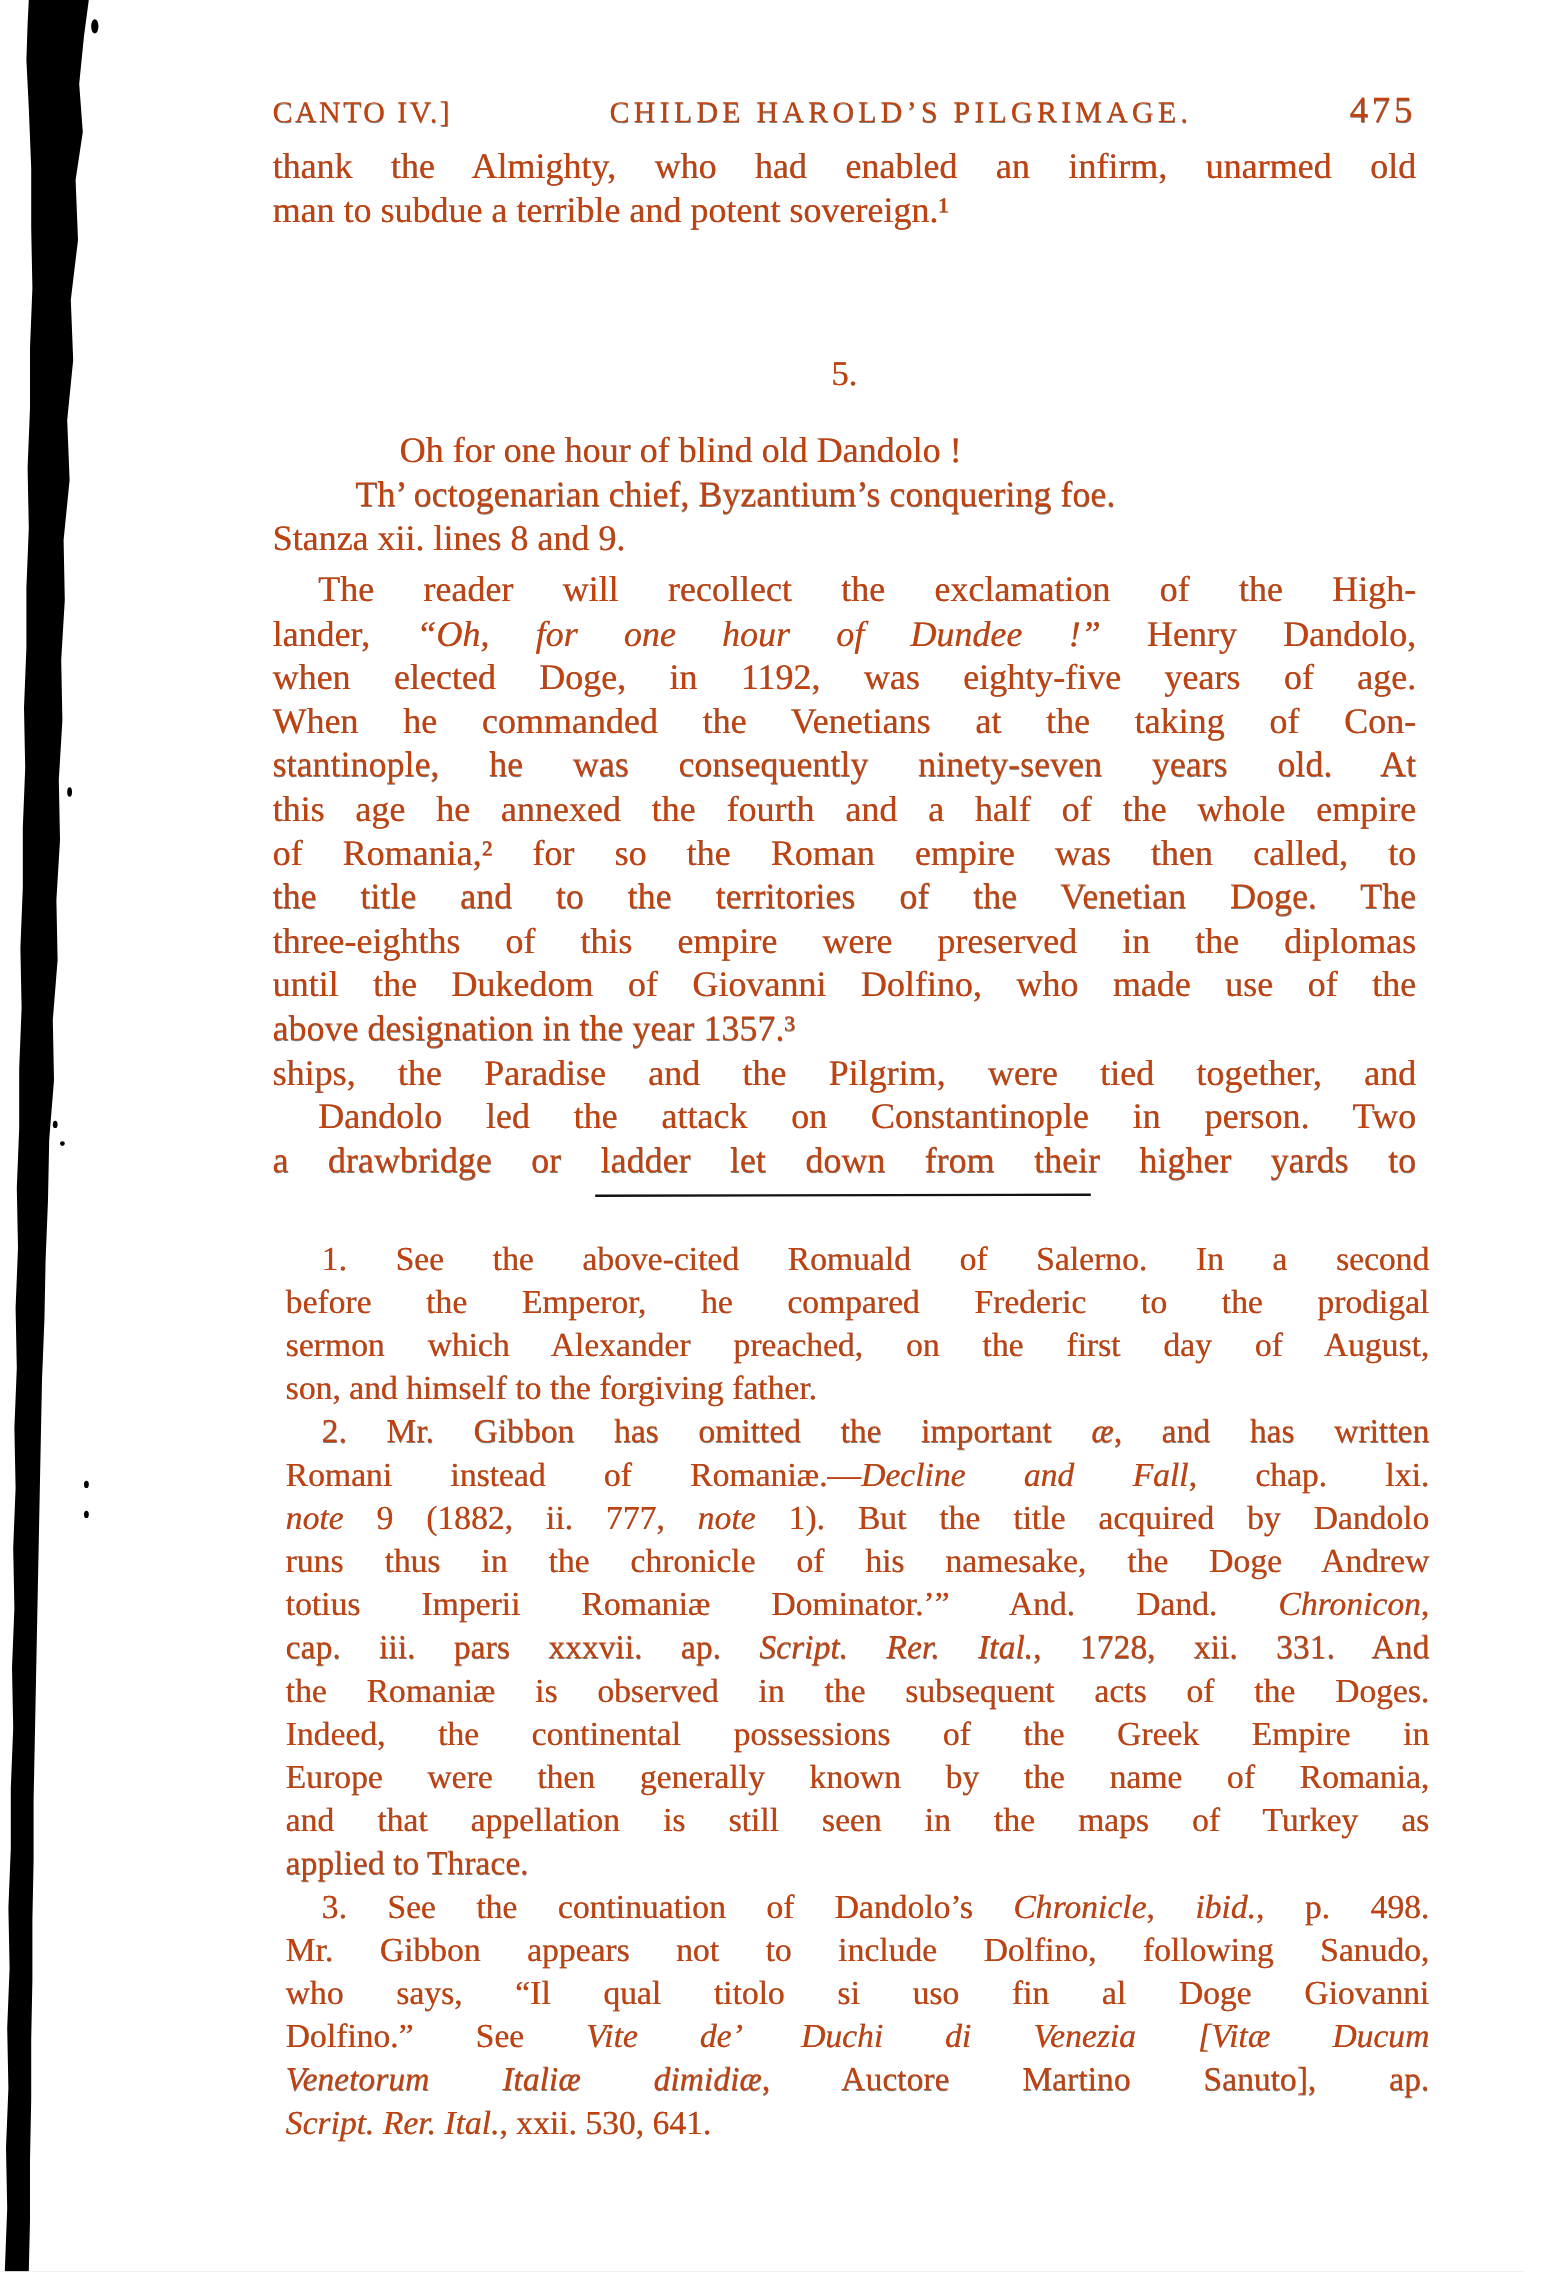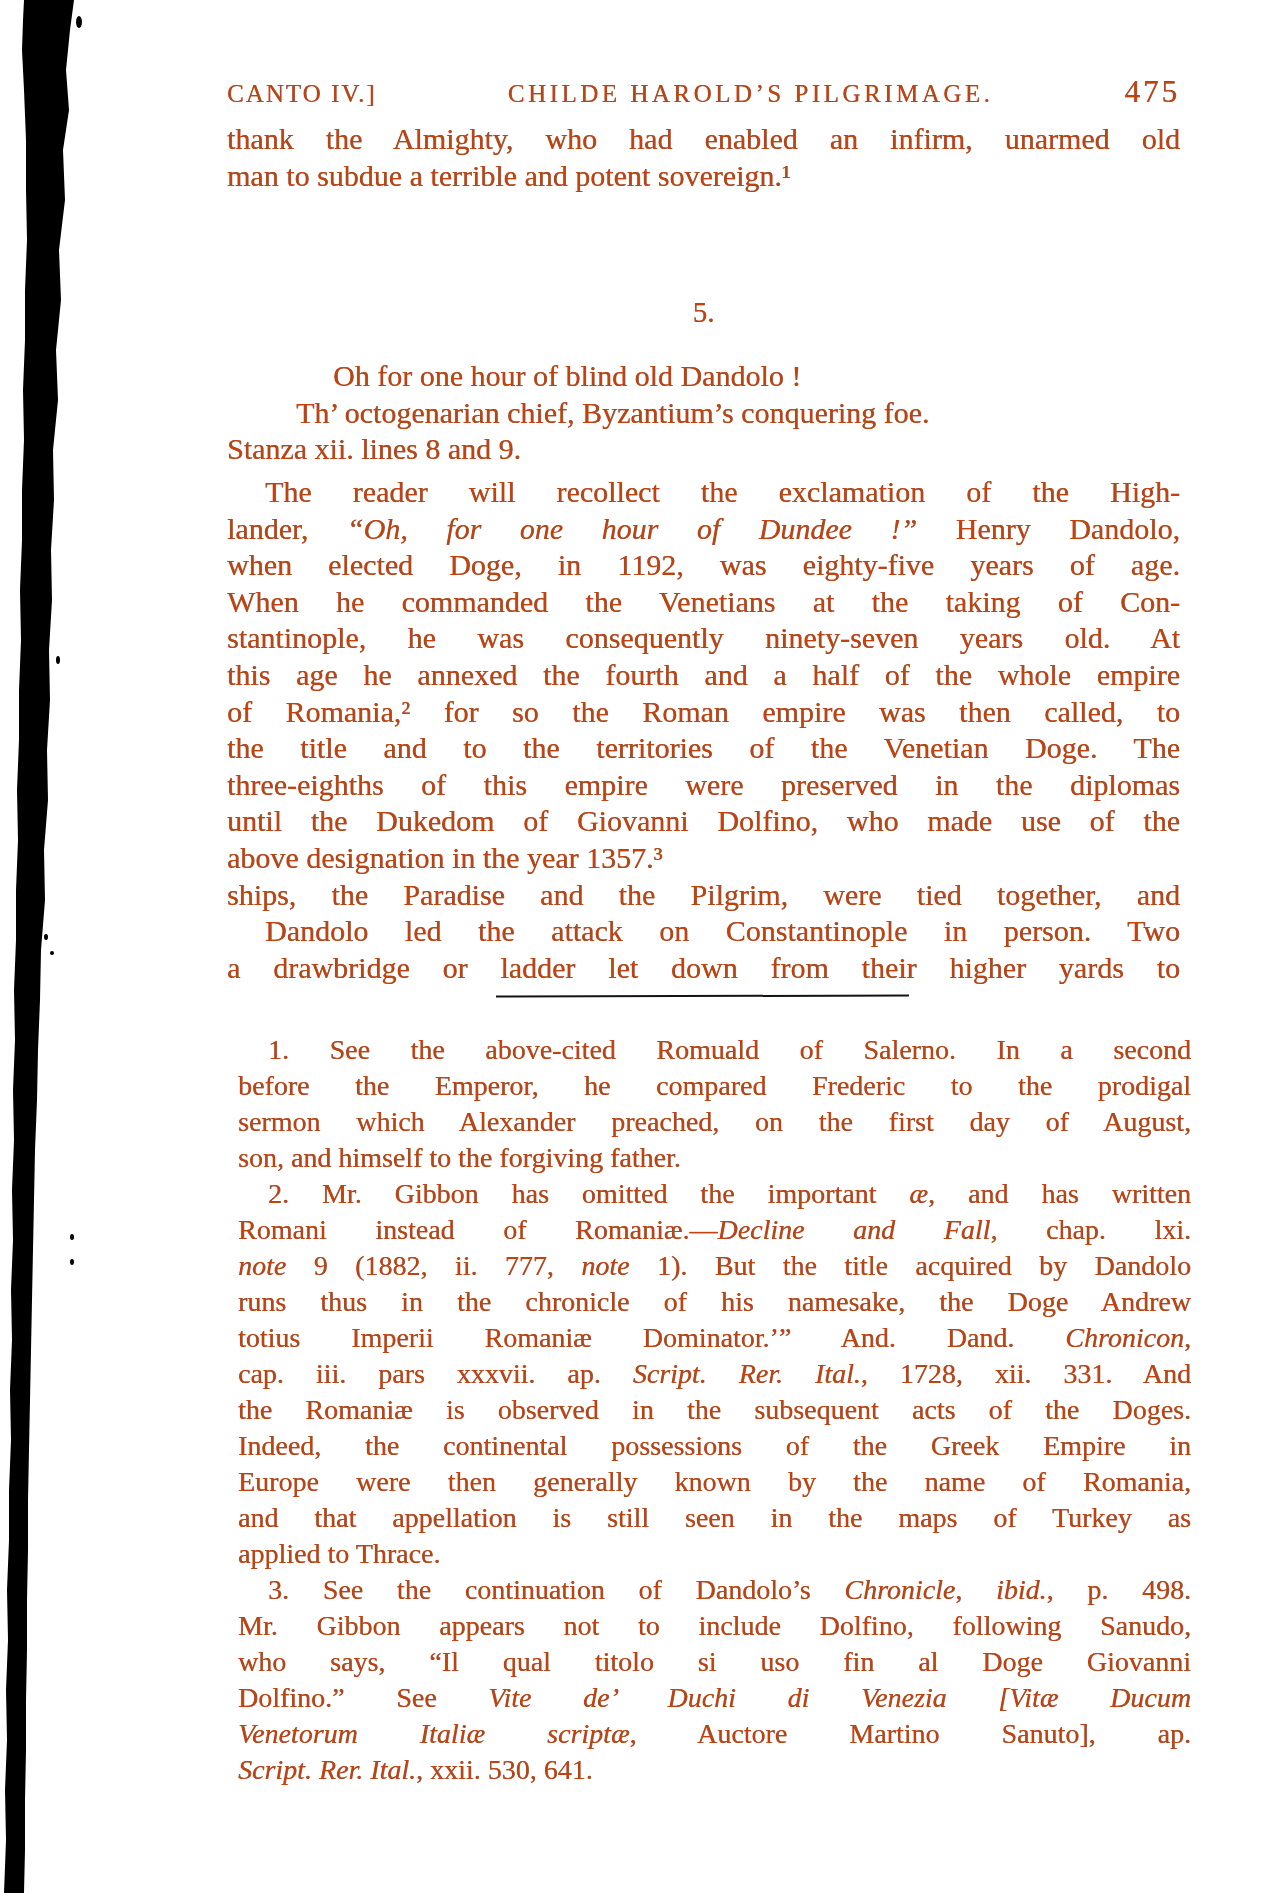--- a/index.html
+++ b/index.html
@@ -122,18 +122,18 @@
         <div class="line j"><span>Indeed, the continental possessions of the Greek Empire in</span></div>
         <div class="line j"><span>Europe were then generally known by the name of Romania,</span></div>
         <div class="line j"><span>and that appellation is still seen in the maps of Turkey as</span></div>
         <div class="line"><span>applied to Thrace.</span></div>
       </div>
     <div>
         <div class="line j ind"><span>3. See the continuation of Dandolo’s </span><em>Chronicle</em><span>, </span><em>ibid.</em><span>, p. 498.</span></div>
         <div class="line j"><span>Mr. Gibbon appears not to include Dolfino, following Sanudo,</span></div>
         <div class="line j"><span>who says, “Il qual titolo si uso fin al Doge Giovanni</span></div>
         <div class="line j"><span>Dolfino.” See </span><em>Vite de’ Duchi di Venezia</em><span> </span><em>[Vitæ Ducum</em></div>
-        <div class="line j"><em>Venetorum Italiæ scriptæ</em><span>, Auctore Martino Sanuto], ap.</span></div>
+        <div class="line j"><em>Venetorum Italiæ dimidiæ</em><span>, Auctore Martino Sanuto], ap.</span></div>
         <div class="line"><em>Script. Rer. Ital.</em><span>, xxii. 530, 641.</span></div>
       </div>
   </div>
 
 </div>
 
 </body></html>

